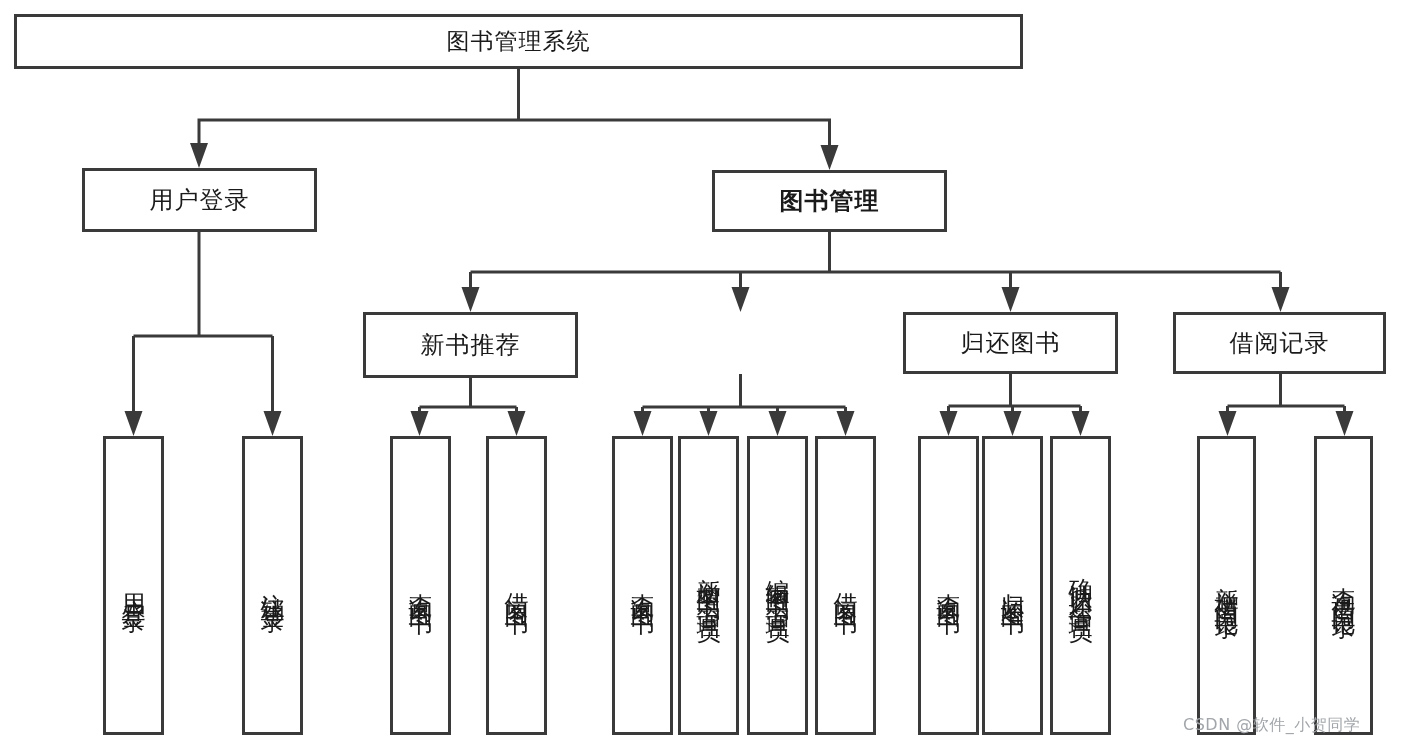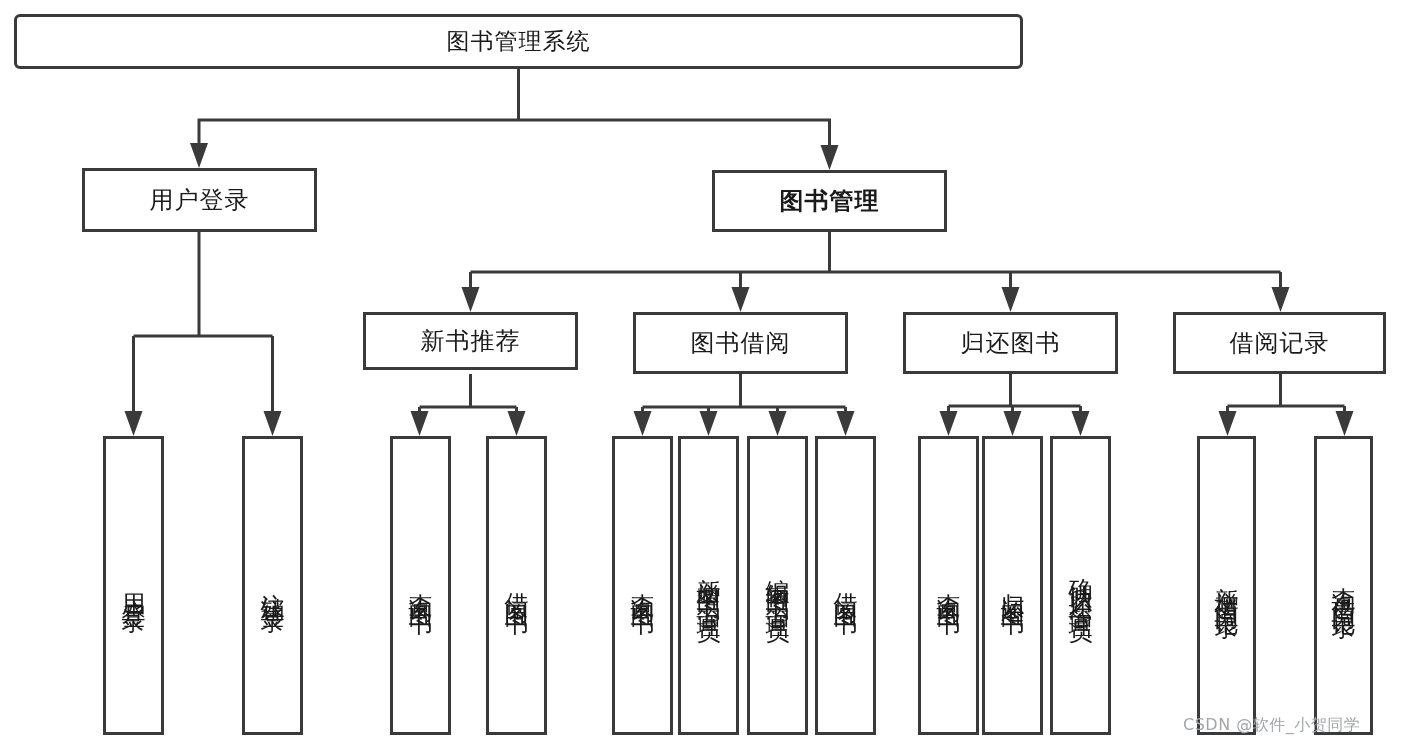--- a/index.html
+++ b/index.html
@@ -20,21 +20,21 @@
   }
   #connectors{position:absolute;left:0;top:0;}
   .node{
     position:absolute;
     background:#fff;
     border:3px solid var(--box-border);
     box-sizing:border-box;
     display:flex;align-items:center;justify-content:center;
     text-align:center;
   }
-  .node-root{font-size:23px;letter-spacing:1px;border-radius:6px;}
+  .node-root{font-size:23px;letter-spacing:1px;}
   .node-h{font-size:24px;letter-spacing:1px;}
   .leaf .leaf-label{
     writing-mode:vertical-rl;
     font-size:24px;
     letter-spacing:6px;
     line-height:1;
     white-space:nowrap;
   }
   #watermark{
     position:absolute;left:1183px;top:715px;
@@ -106,25 +106,22 @@
     <span>图书管理系统</span>
   </div>
 
   <div class="node node-h" style="left:82px;top:168px;width:235px;height:64px;">
     <span>用户登录</span>
   </div>
   <div class="node node-h" style="left:712px;top:170px;width:235px;height:62px;font-weight:bold;">
     <span>图书管理</span>
   </div>
 
-  <div class="node node-h" style="left:363px;top:312px;width:215px;height:58px;">
+  <div class="node node-h" style="left:363px;top:312px;width:215px;height:66px;">
     <span>新书推荐</span>
-  </div>
-  <div class="node node-h" style="left:633px;top:312px;width:215px;height:62px;">
-    <span>图书借阅</span>
   </div>
   <div class="node node-h" style="left:903px;top:312px;width:215px;height:62px;">
     <span>归还图书</span>
   </div>
   <div class="node node-h" style="left:1173px;top:312px;width:213px;height:62px;justify-content:center;">
     <span>借阅记录</span>
   </div>
 
   <div class="node leaf" style="left:103px;top:436px;width:61px;height:299px;">
     <span class="leaf-label">用户登录</span>

